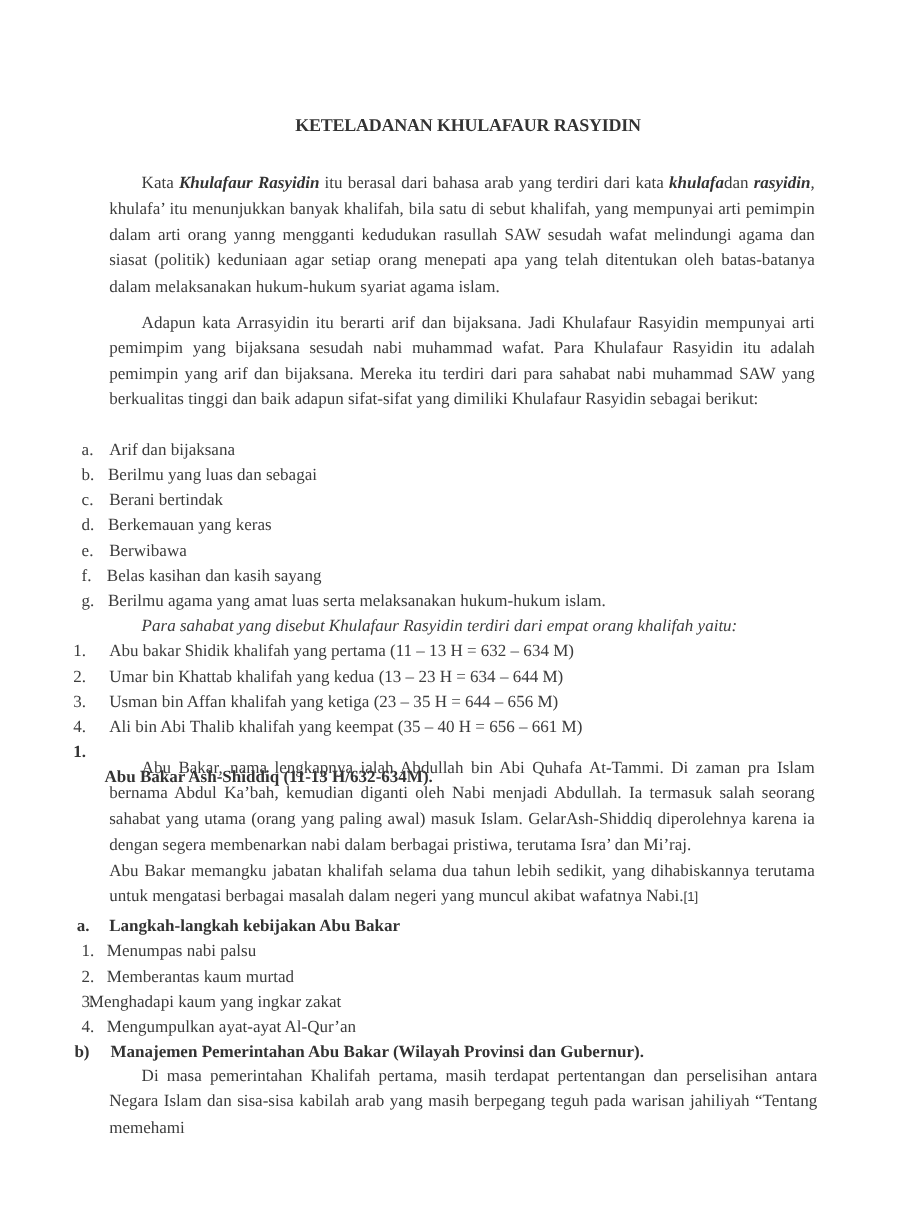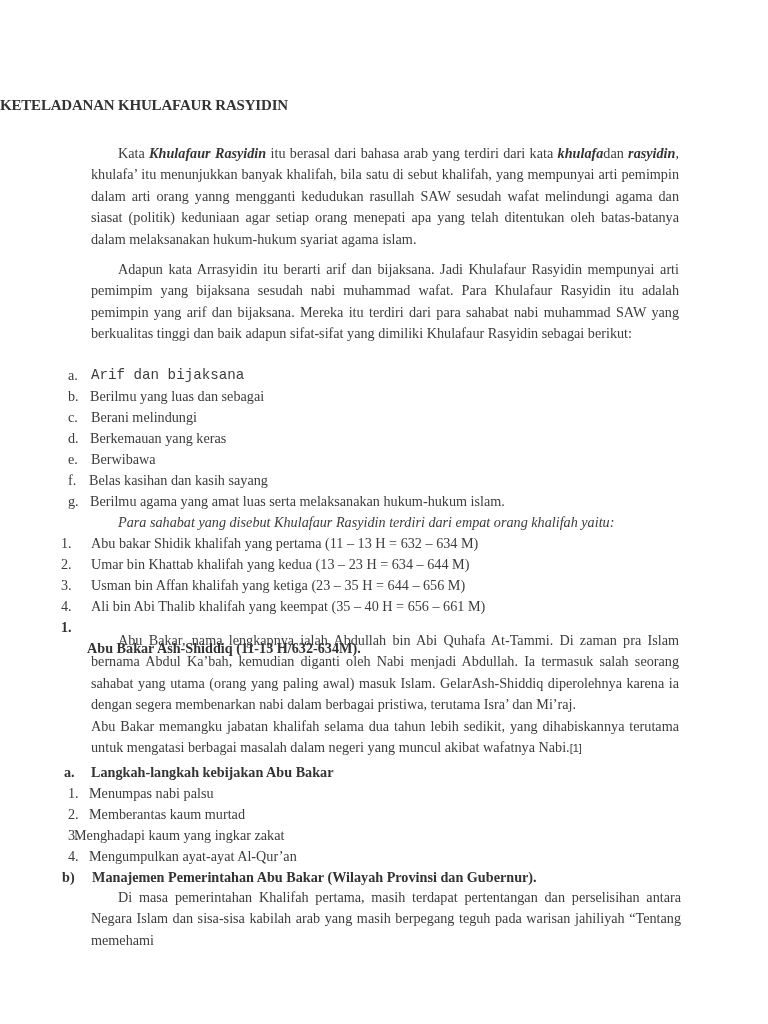--- a/index.html
+++ b/index.html
@@ -3,22 +3,22 @@
 <meta charset="utf-8">
 <style>
   html, body { margin: 0; padding: 0; }
   body {
     width: 768px; height: 1024px; background: #ffffff; overflow: hidden;
     font-family: "Liberation Serif", "DejaVu Serif", serif;
     color: #3c3c3c; position: relative;
   }
   .page { position: absolute; left: 0; top: 0; width: 768px; height: 1024px; }
   .title {
-    position: absolute; top: 97px; left: 0; width: 708px; 
-    font-size: 15px; letter-spacing: -0.2px; color: #333;
+    position: absolute; top: 97px; left: 0; width: 708px; text-align: center;
+    font-size: 15px; letter-spacing: -0.2px; color: #333; padding-left: 36px;
   }
   .para {
     position: absolute; left: 91px; width: 588px;
     font-size: 14.2px; line-height: 21.4px; text-align: justify;
     text-align-last: left;
   }
   .para .indent { display: inline-block; width: 27px; }
   .para b i, .para i b { color: #333; }
   .list { position: absolute; margin: 0; padding: 0; list-style: none; font-size: 14.2px; }
   .list li { position: relative; height: 21px; line-height: 21px; white-space: nowrap; }
@@ -37,29 +37,29 @@
     <span class="indent"></span><span>Kata </span><b><i>Khulafaur Rasyidin</i></b><span> itu berasal dari bahasa arab yang terdiri dari kata </span><b><i>khulafa</i></b><span>dan </span><b><i>rasyidin</i></b><span>, khulafa’ itu menunjukkan banyak khalifah, bila satu di sebut khalifah, yang mempunyai arti pemimpin dalam arti orang yanng mengganti kedudukan rasullah SAW sesudah wafat melindungi agama dan siasat (politik) keduniaan agar setiap orang menepati apa yang telah ditentukan oleh batas-batanya dalam melaksanakan hukum-hukum syariat agama islam.</span>
   </div>
 
   <div class="para" style="top:259px;">
     <span class="indent"></span><span>Adapun kata Arrasyidin itu berarti arif dan bijaksana. Jadi Khulafaur Rasyidin mempunyai arti pemimpim yang bijaksana sesudah nabi muhammad wafat. Para Khulafaur Rasyidin itu adalah pemimpin yang arif dan bijaksana. Mereka itu terdiri dari para sahabat nabi muhammad SAW yang berkualitas tinggi dan baik adapun sifat-sifat yang dimiliki Khulafaur Rasyidin sebagai berikut:</span>
   </div>
 
   <ul class="list" style="top:365px; left:0; width:768px;">
     <li>
         <span class="marker" style="left:68px;">a.</span>
-        <span class="marker" style="left:91px;font-family:Liberation Mono, monospace;">Arif dan bijaksana</span>
+        <span class="marker" style="left:91px;">Arif dan bijaksana</span>
       </li>
     <li>
         <span class="marker" style="left:68px;">b.</span>
         <span class="marker" style="left:90px;">Berilmu yang luas dan sebagai</span>
       </li>
     <li>
         <span class="marker" style="left:68px;">c.</span>
-        <span class="marker" style="left:91px;">Berani melindungi</span>
+        <span class="marker" style="left:91px;">Berani bertindak</span>
       </li>
     <li>
         <span class="marker" style="left:68px;">d.</span>
         <span class="marker" style="left:90px;text-align:center;">Berkemauan yang keras</span>
       </li>
     <li>
         <span class="marker" style="left:68px;">e.</span>
         <span class="marker" style="left:91px;">Berwibawa</span>
       </li>
     <li>

